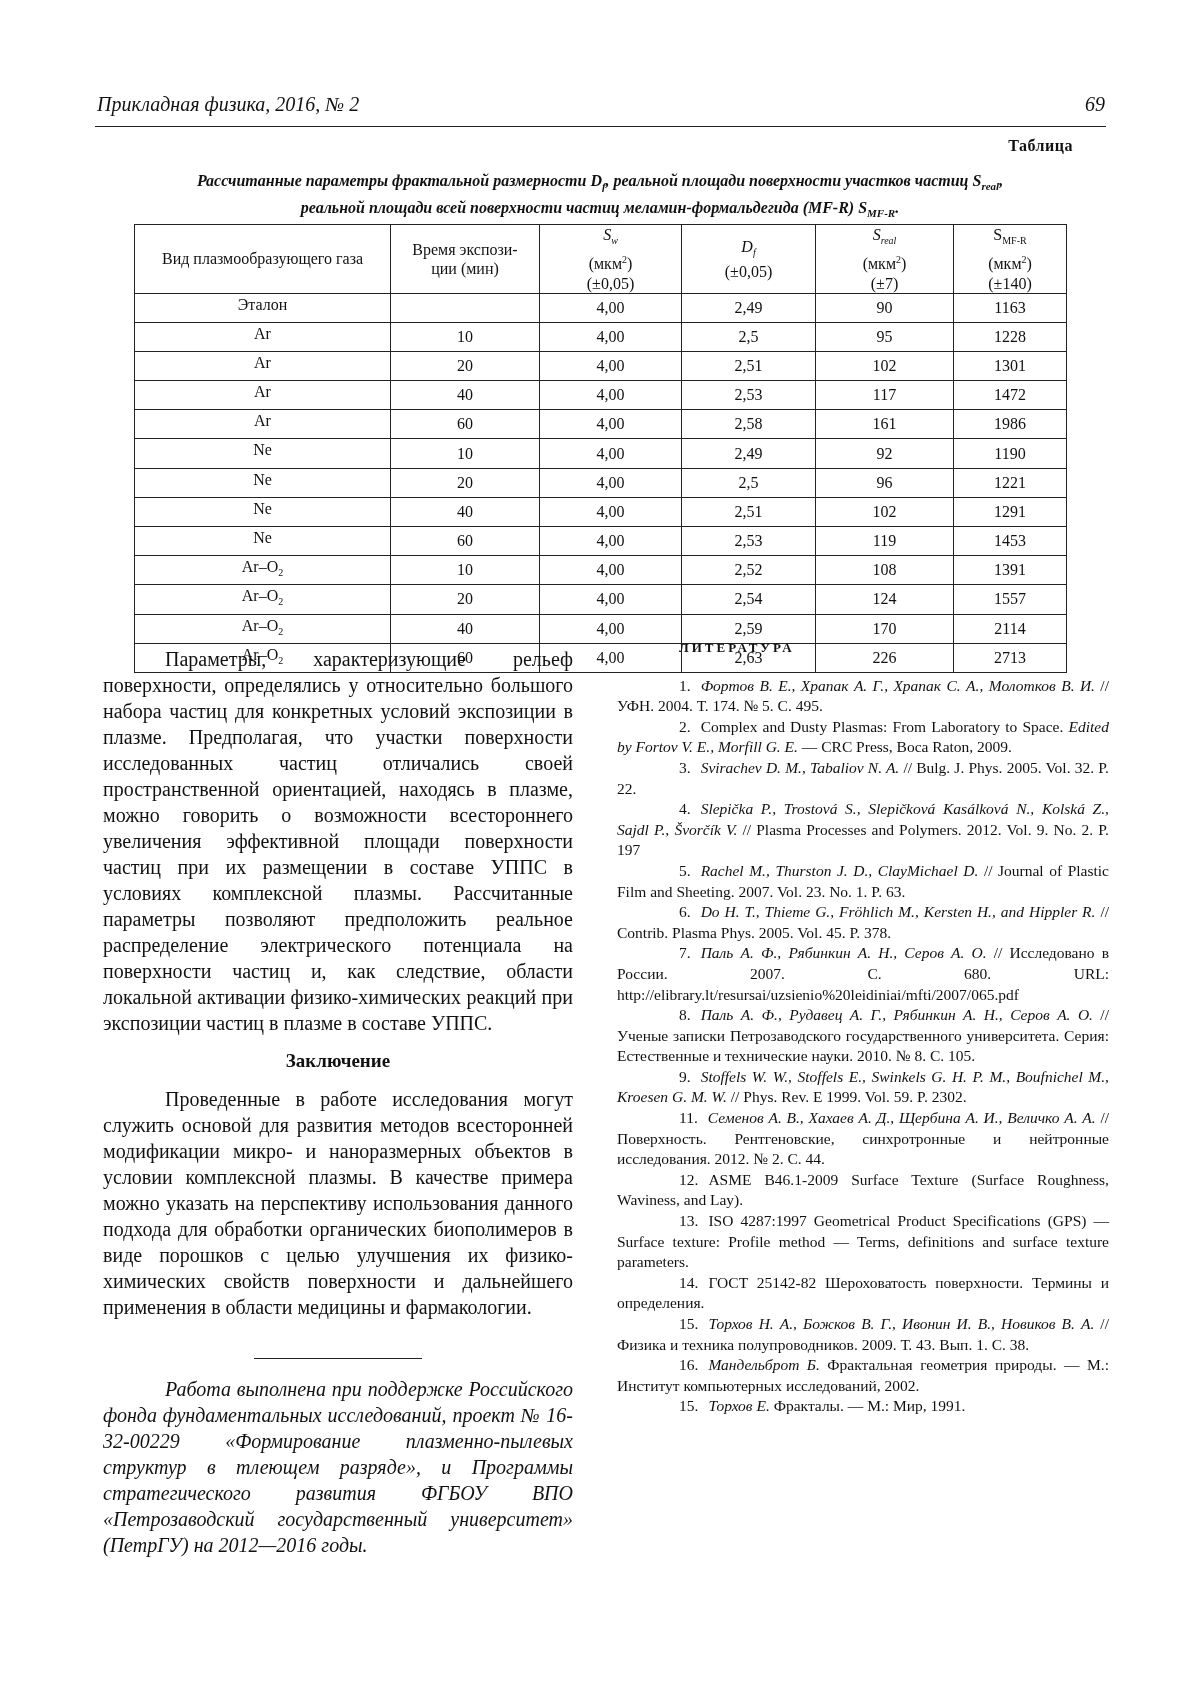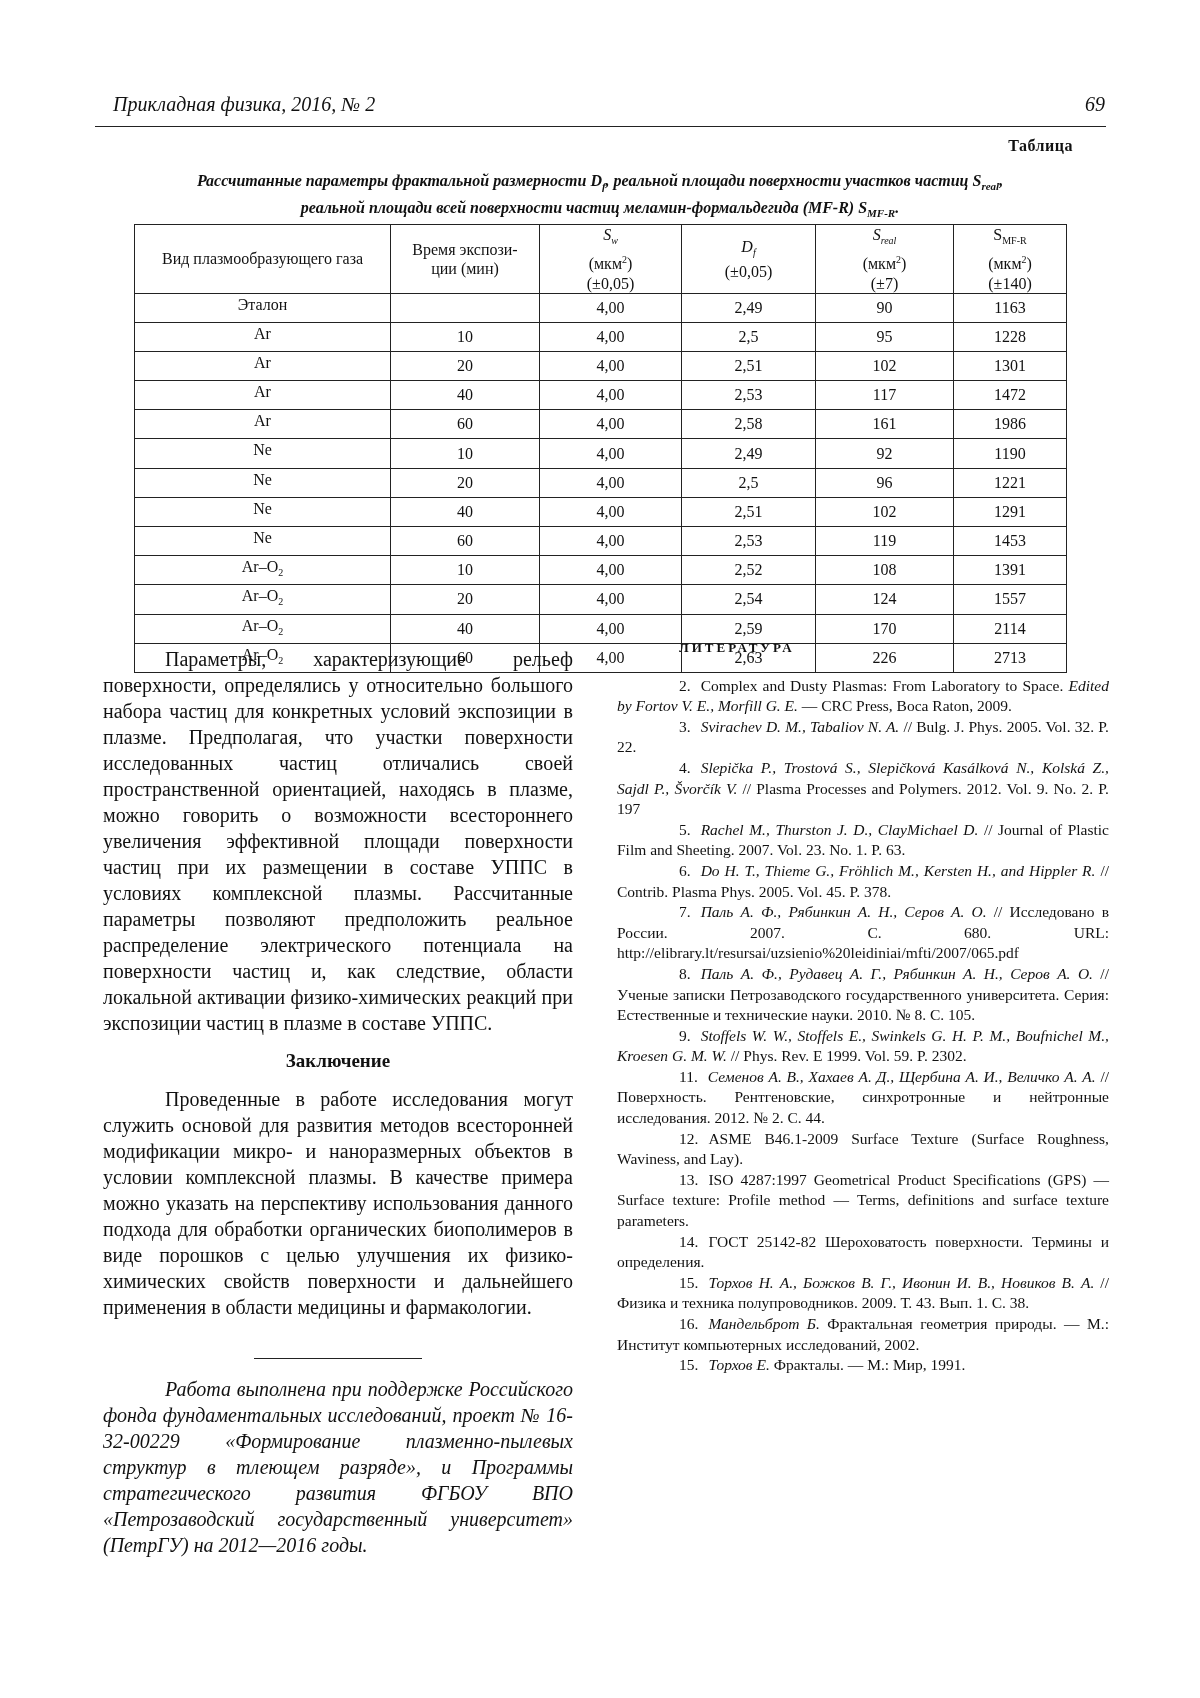--- a/index.html
+++ b/index.html
@@ -4,21 +4,21 @@
 <style>
   html, body { margin: 0; padding: 0; background: #ffffff; }
   body {
     width: 1200px; height: 1698px; position: relative; overflow: hidden;
     font-family: "Liberation Serif", "DejaVu Serif", serif; color: #111;
   }
   .running-head {
     position: absolute; left: 95px; top: 93px; width: 1010px; height: 28px;
     font-style: italic; font-size: 20px;
   }
-  .running-head .journal { position: absolute; left: 18px; top: 0; }
+  .running-head .journal { position: absolute; left: 2px; top: 0; }
   .running-head .page-num { position: absolute; right: 0; top: 0; }
   .head-rule {
     position: absolute; left: 95px; top: 126px; width: 1011px; height: 0;
     border-top: 1.5px solid #222;
   }
   .table-label {
     position: absolute; right: 127px; top: 137px;
     font-weight: bold; font-size: 16px; letter-spacing: 0.5px;
   }
   .table-caption {
@@ -236,20 +236,21 @@
   <p>Параметры, характеризующие рельеф поверхности, определялись у относительно большого набора частиц для конкретных условий экспозиции в плазме. Предполагая, что участки поверхности исследованных частиц отличались своей пространственной ориентацией, находясь в плазме, можно говорить о возможности всестороннего увеличения эффективной площади поверхности частиц при их размещении в составе УППС в условиях комплексной плазмы. Рассчитанные параметры позволяют предположить реальное распределение электрического потенциала на поверхности частиц и, как следствие, области локальной активации физико-химических реакций при экспозиции частиц в плазме в составе УППС.</p>
   <p class="section-title">Заключение</p>
   <p>Проведенные в работе исследования могут служить основой для развития методов всесторонней модификации микро- и наноразмерных объектов в условии комплексной плазмы. В качестве примера можно указать на перспективу использования данного подхода для обработки органических биополимеров в виде порошков с целью улучшения их физико-химических свойств поверхности и дальнейшего применения в области медицины и фармакологии.</p>
   <div class="footnote-rule"></div>
   <p class="ack">Работа выполнена при поддержке Российского фонда фундаментальных исследований, проект № 16-32-00229 «Формирование плазменно-пылевых структур в тлеющем разряде», и Программы стратегического развития ФГБОУ ВПО «Петрозаводский государственный университет» (ПетрГУ) на 2012—2016 годы.</p>
 </div>
 
 <div class="col-right">
   <p class="refs-title">ЛИТЕРАТУРА</p>
   <div id="refs-list">
+  <p class="ref"><span class="num">1.</span><span></span><span class="au">Фортов В. Е., Храпак А. Г., Храпак С. А., Молотков В. И.</span><span> // УФН. 2004. Т. 174. № 5. С. 495.</span></p>
 
   <p class="ref"><span class="num">2.</span><span>Complex and Dusty Plasmas: From Laboratory to Space. </span><span class="au">Edited by Fortov V. E., Morfill G. E.</span><span> — CRC Press, Boca Raton, 2009.</span></p>
 
   <p class="ref"><span class="num">3.</span><span></span><span class="au">Svirachev D. M., Tabaliov N. A.</span><span> // Bulg. J. Phys. 2005. Vol. 32. P. 22.</span></p>
 
   <p class="ref"><span class="num">4.</span><span></span><span class="au">Slepička P., Trostová S., Slepičková Kasálková N., Kolská Z., Sajdl P., Švorčík V.</span><span> // Plasma Processes and Polymers. 2012. Vol. 9. No. 2. P. 197</span></p>
 
   <p class="ref"><span class="num">5.</span><span></span><span class="au">Rachel M., Thurston J. D., ClayMichael D.</span><span> // Journal of Plastic Film and Sheeting. 2007. Vol. 23. No. 1. P. 63.</span></p>
 
   <p class="ref"><span class="num">6.</span><span></span><span class="au">Do H. T., Thieme G., Fröhlich M., Kersten H., and Hippler R.</span><span> // Contrib. Plasma Phys. 2005. Vol. 45. P. 378.</span></p>

